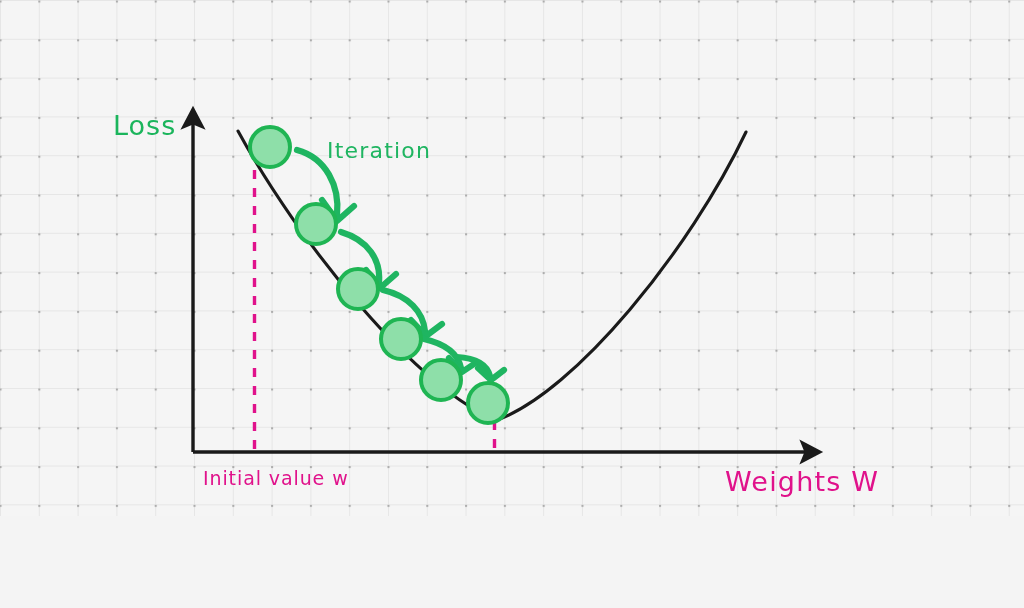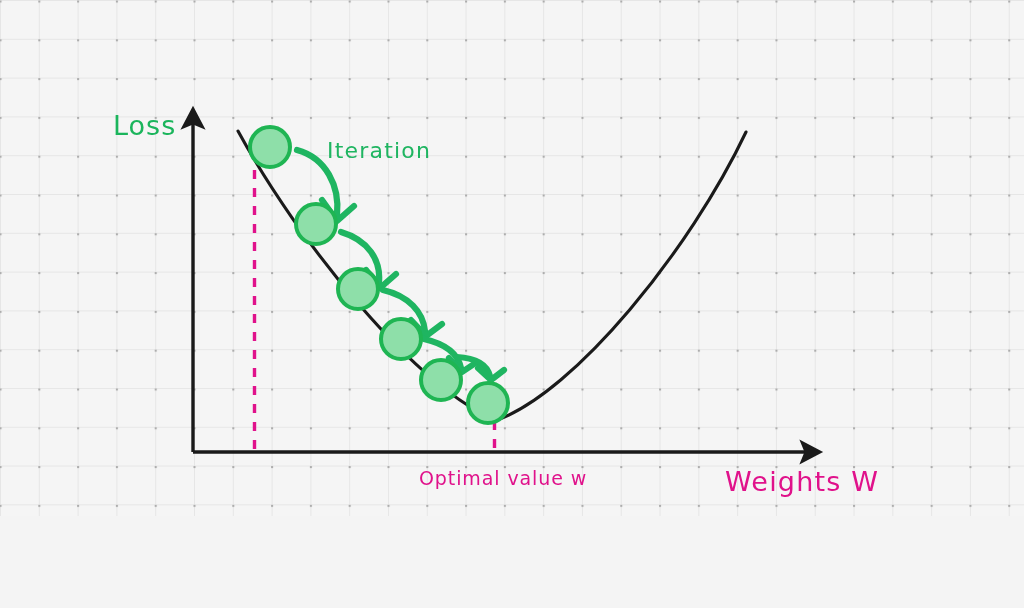--- a/index.html
+++ b/index.html
@@ -129,16 +129,16 @@
       <circle cx="488" cy="403" r="20"></circle>
     </g>
   </svg>
 
   <div class="lbl hand" id="label-loss">Loss</div>
 
   <div class="lbl hand" id="label-weights">Weights W</div>
 
   <div class="lbl hand" id="label-iteration">Iteration</div>
 
+  <div class="lbl hand" id="label-initial">Initial value w</div>
 
-  <div class="lbl hand" id="label-optimal">Optimal value w</div>
 
 </div>
 
 </body></html>

